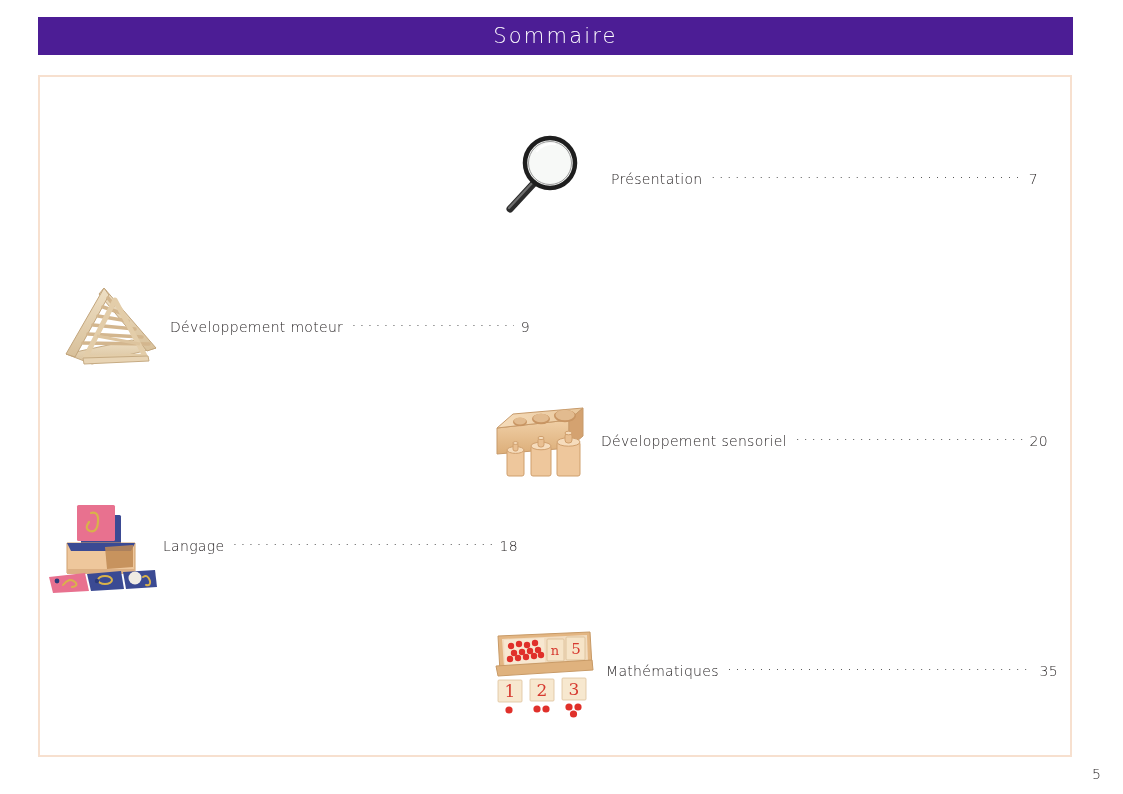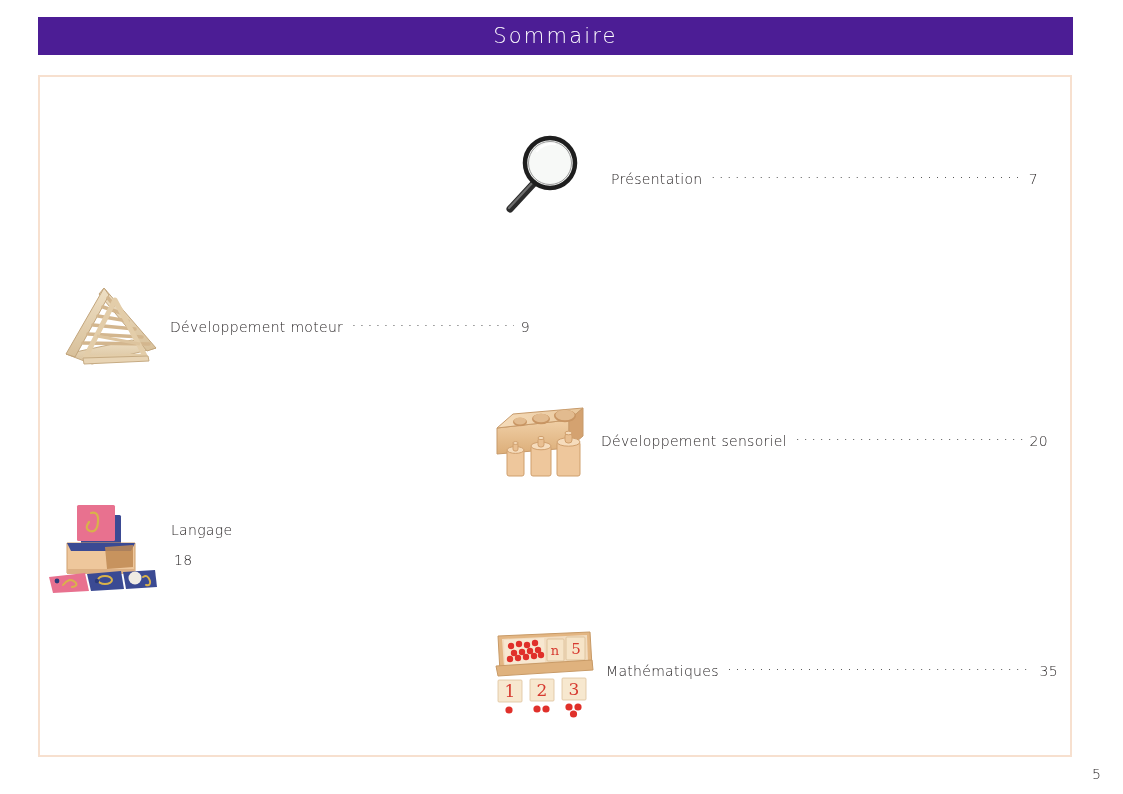--- a/index.html
+++ b/index.html
@@ -97,21 +97,21 @@
   #row-presentation          { left: 493px; top: 130px;  width: 545px; }
   #row-presentation .toc-line{ width: 430px; }
 
   #row-moteur                { left: 52px;  top: 278px;  width: 490px; }
   #row-moteur .toc-line      { width: 360px; }
 
   #row-sensoriel             { left: 483px; top: 392px;  width: 565px; }
   #row-sensoriel .toc-line   { width: 455px; }
 
   #row-langage               { left: 45px;  top: 497px;  width: 485px; }
-  #row-langage .toc-line     { width: 355px; flex-direction: column; }
+  #row-langage .toc-line     { width: 355px; }
 
   #row-math                  { left: 488px; top: 622px;  width: 570px; }
   #row-math .toc-line        { width: 460px; }
 
   
   #page-number {
     position: absolute;
     right: 22px;
     bottom: 12px;
     font-family: "DejaVu Sans", sans-serif;

